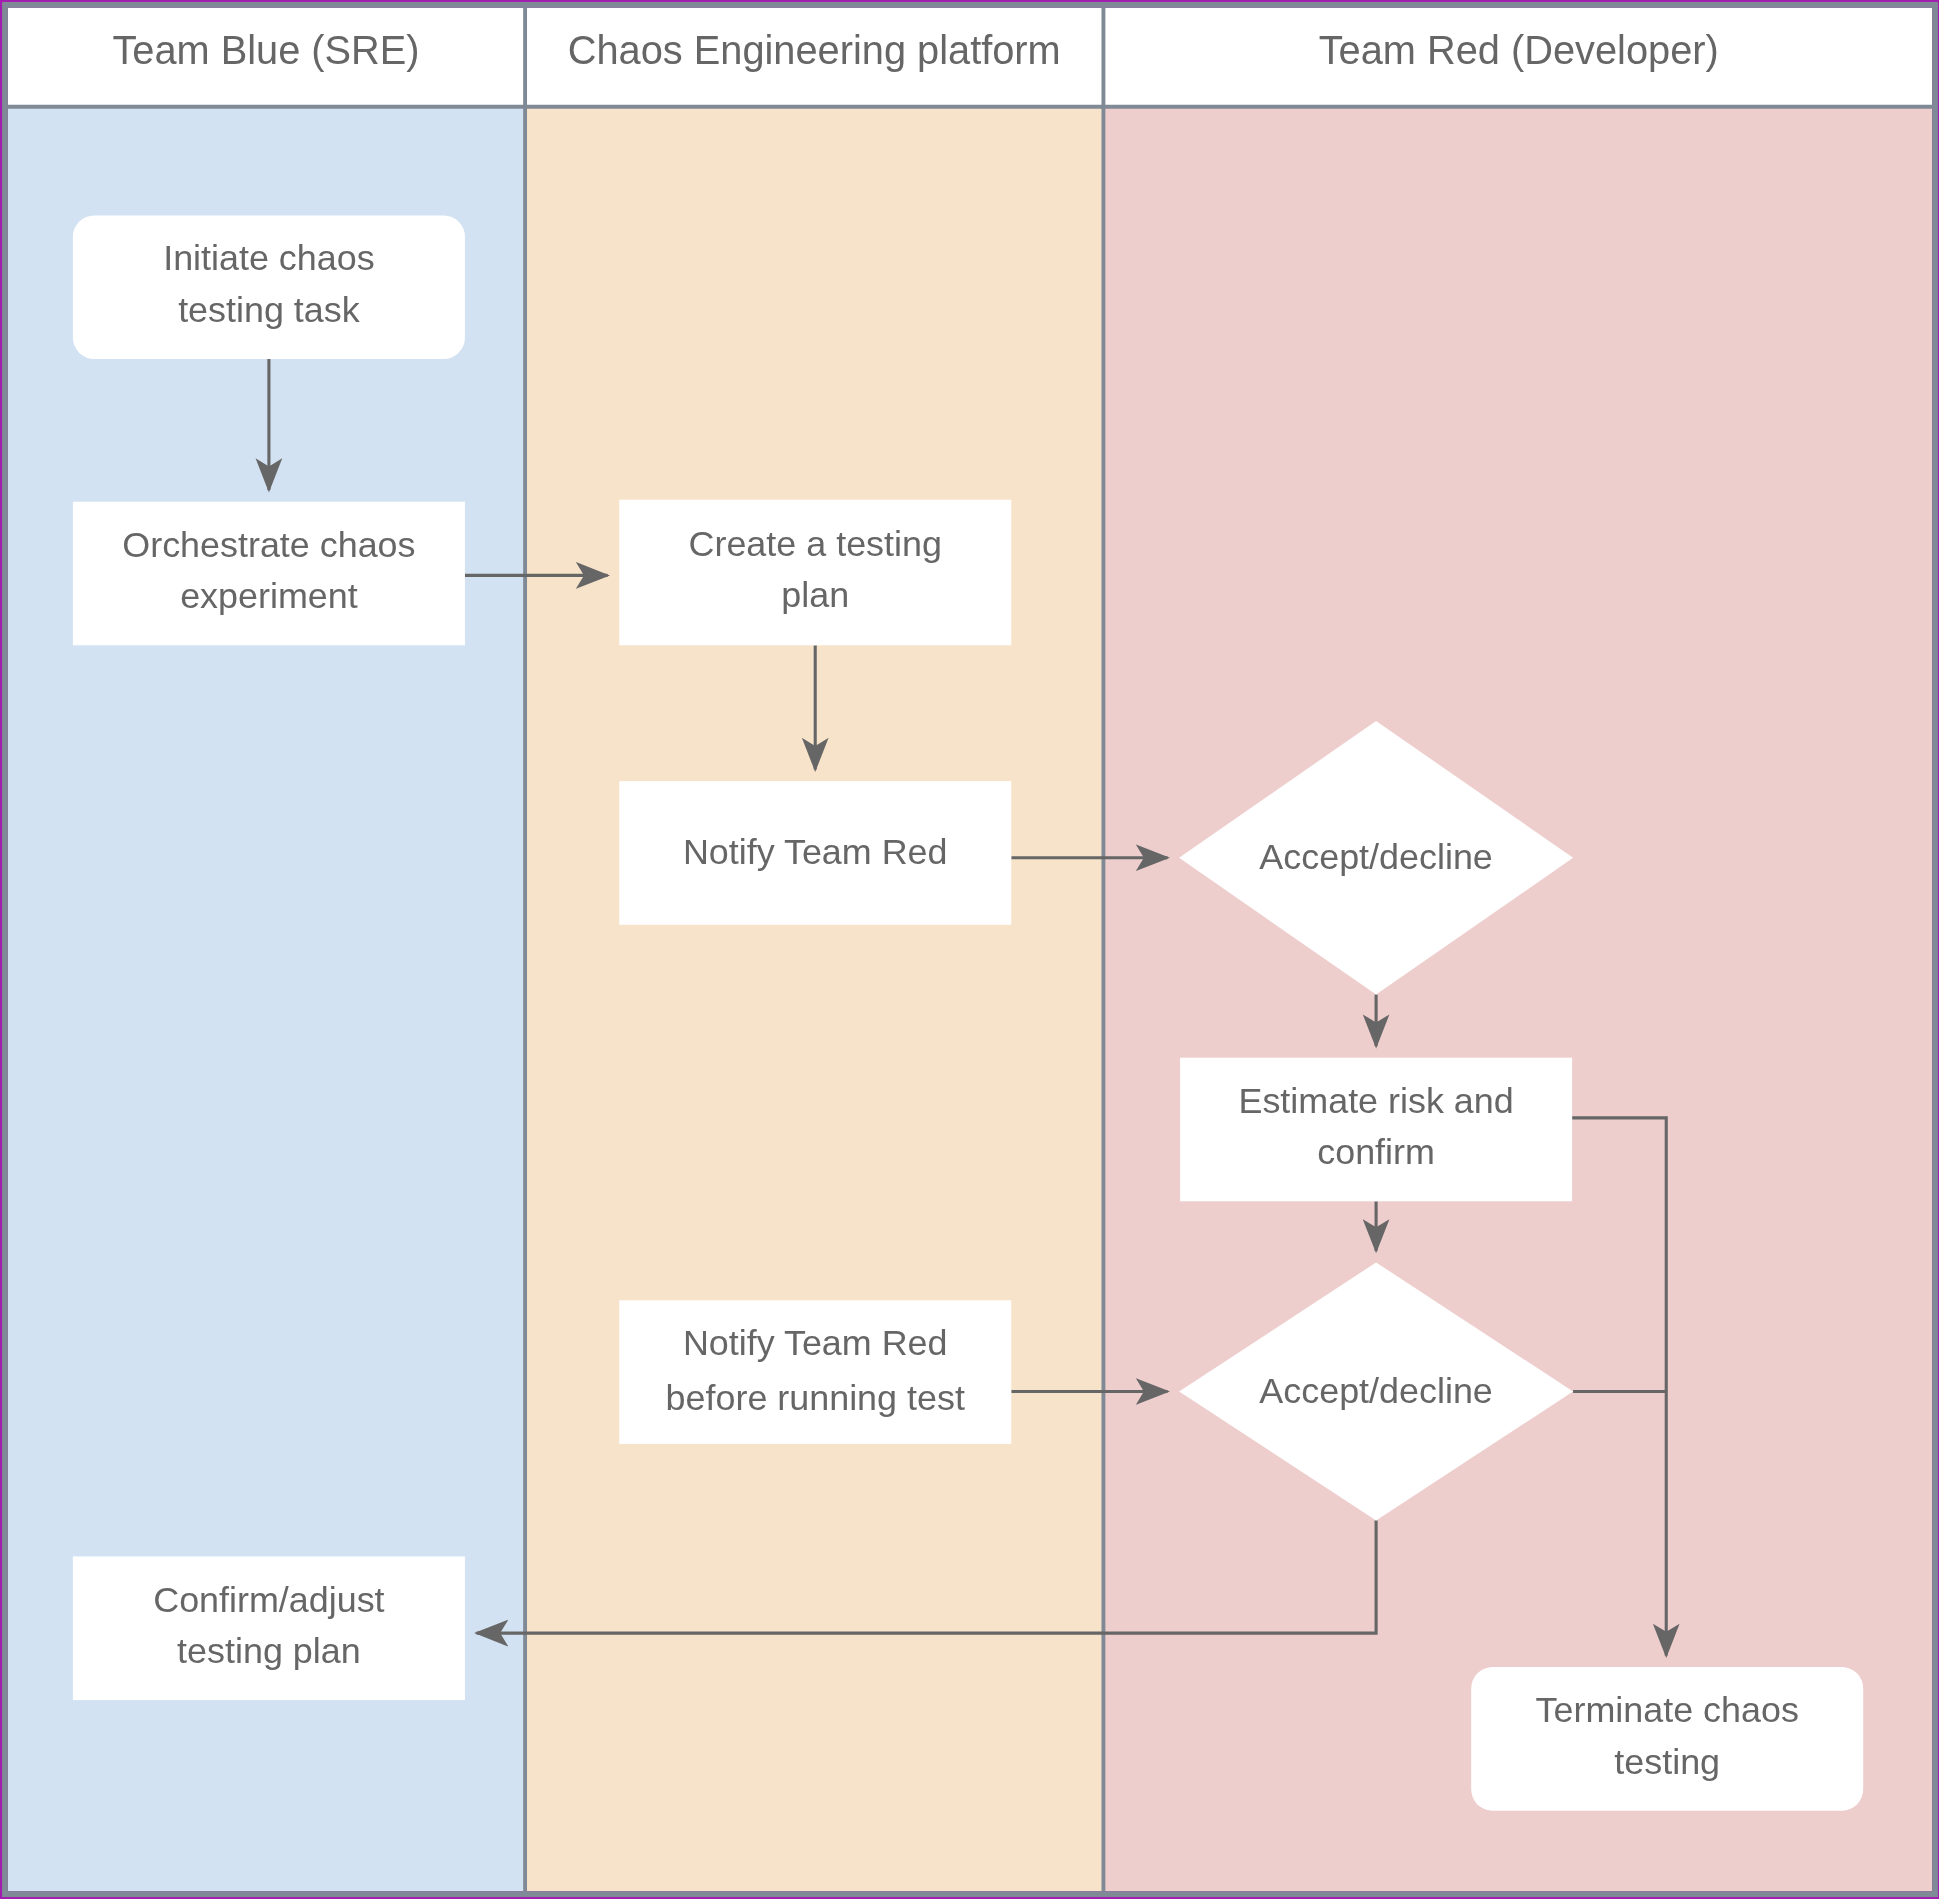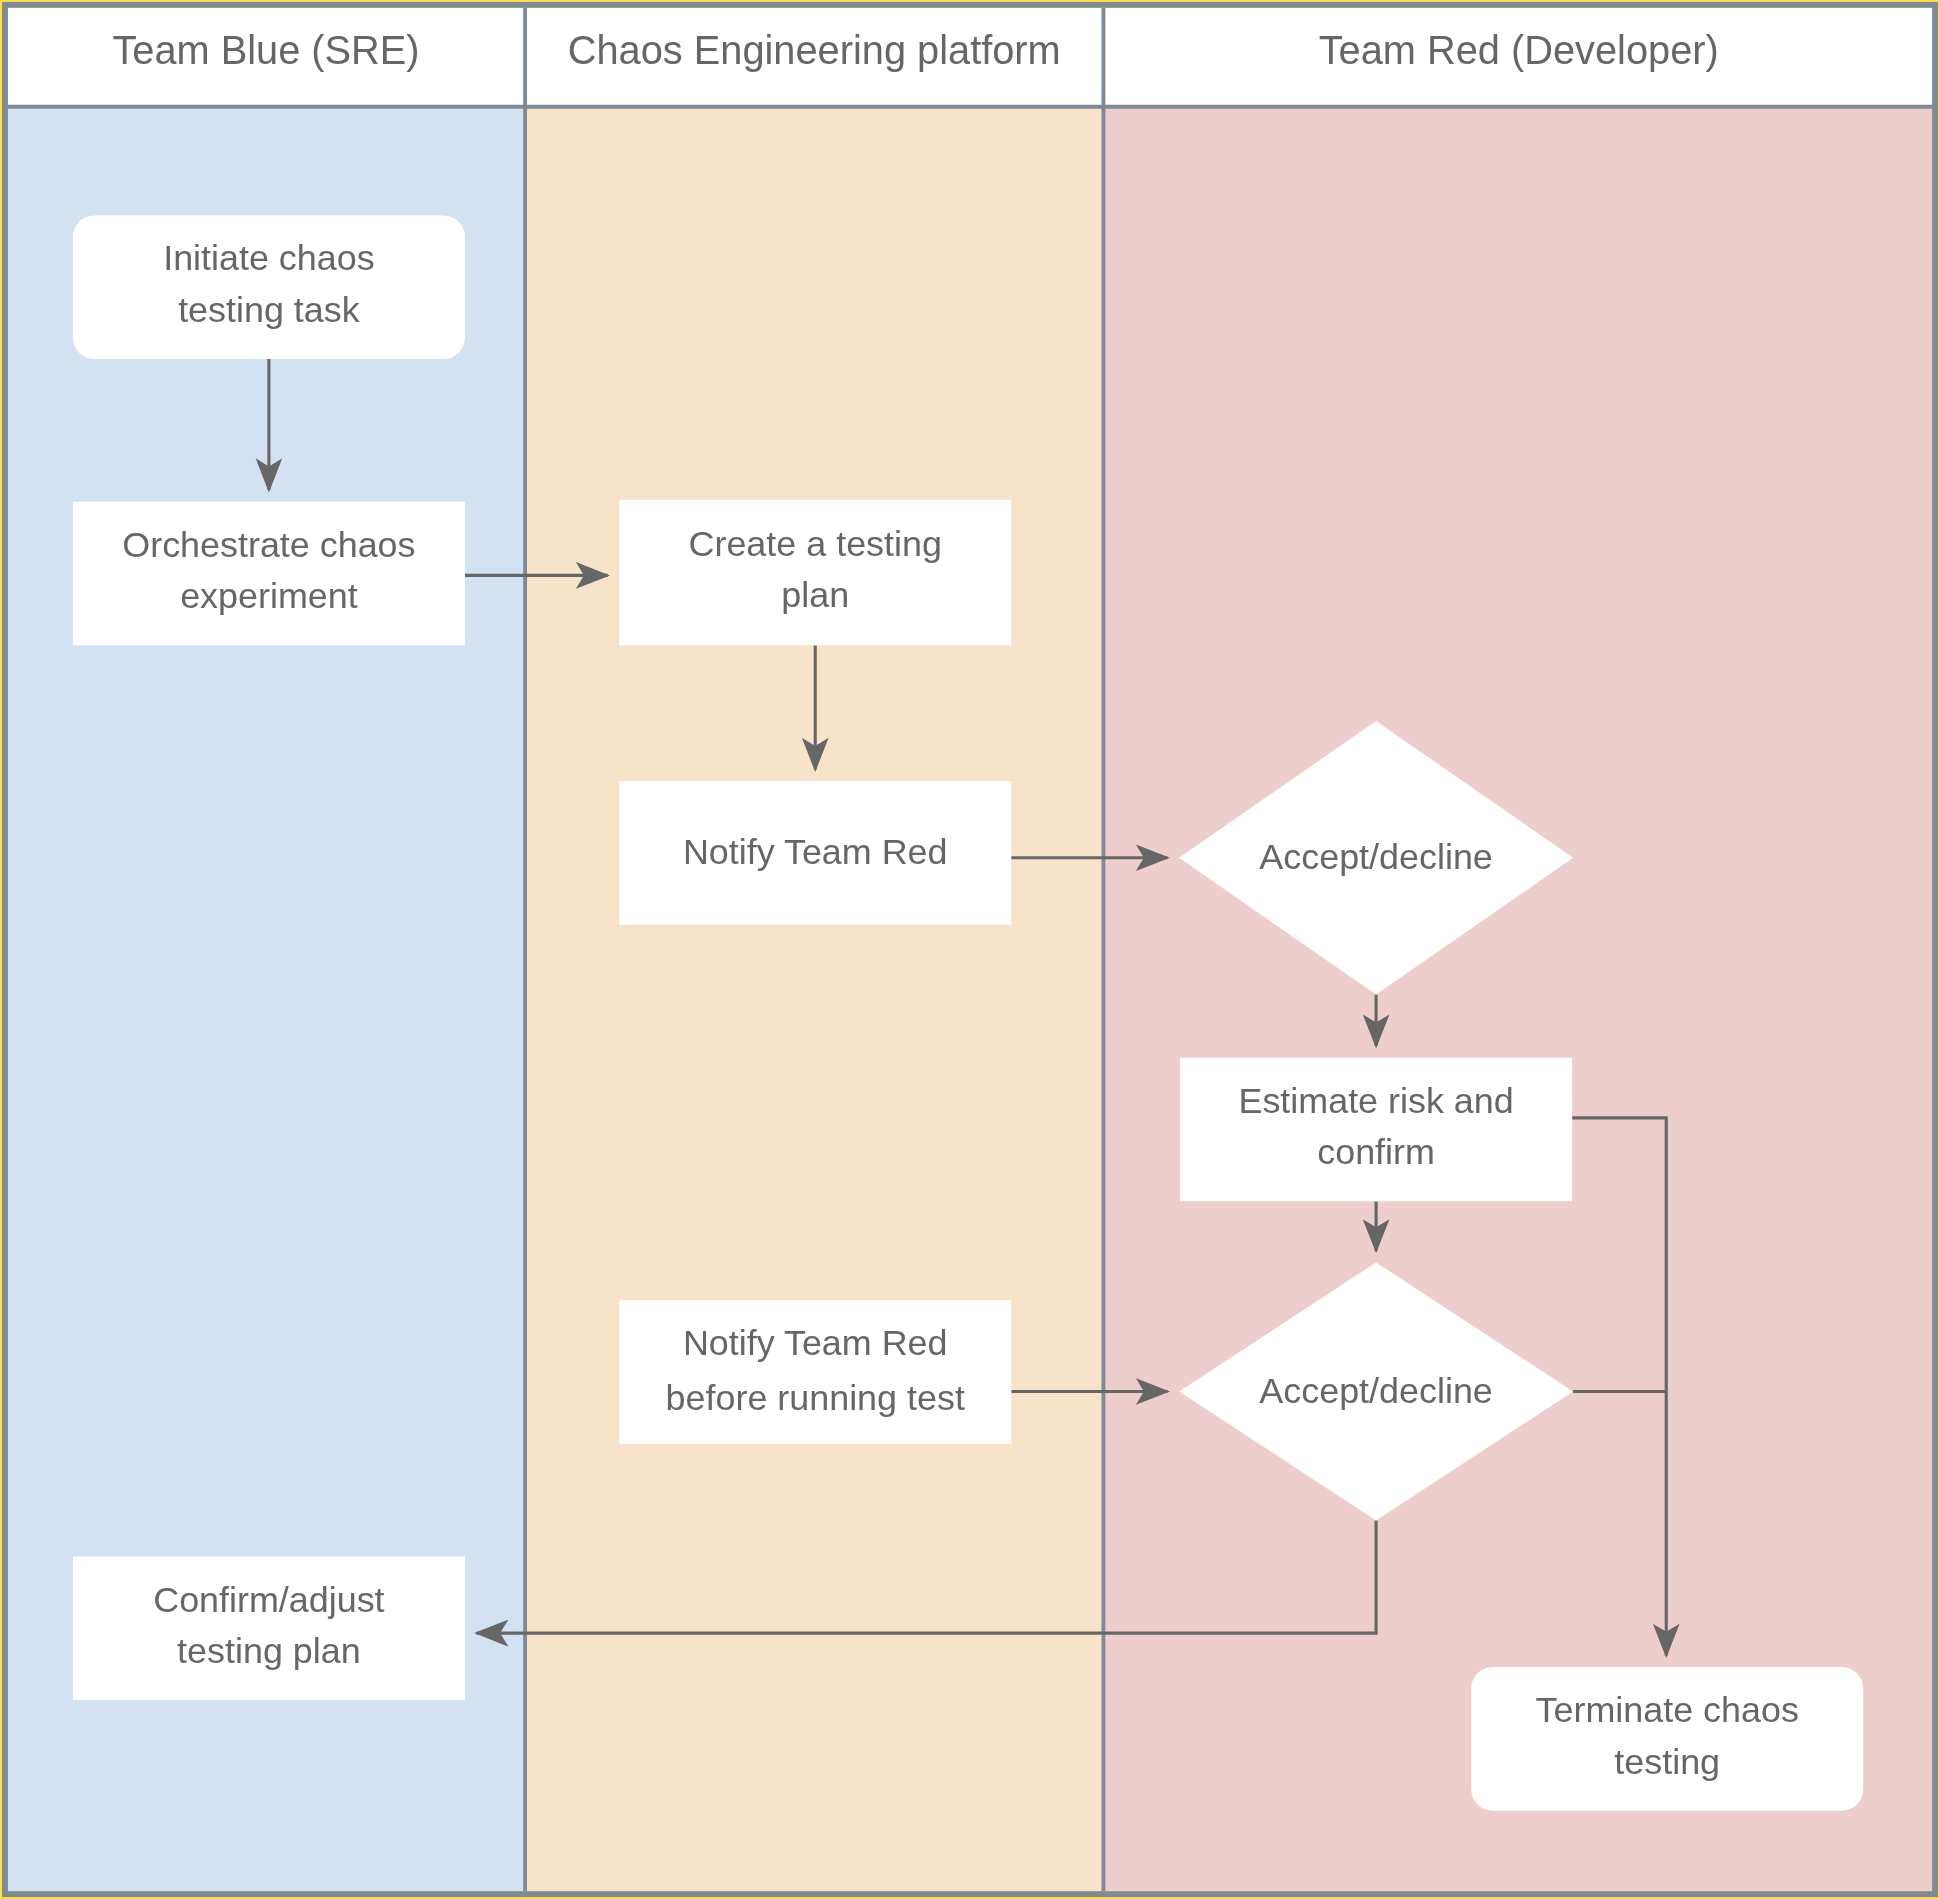--- a/index.html
+++ b/index.html
@@ -7,21 +7,21 @@
     padding: 0;
     background: #ffffff;
   }
   body {
     font-family: "Liberation Sans", sans-serif;
   }
   #diagram-root {
     position: relative;
     width: 1940px;
     height: 1899px;
-    background: #fde047;
+    background: #a21caf;
     overflow: hidden;
     text-decoration: underline;
   }
   svg#flow {
     display: block;
     width: 1940px;
     height: 1899px;
   }
   .lane-header-text {
     font-family: "Liberation Sans", sans-serif;

